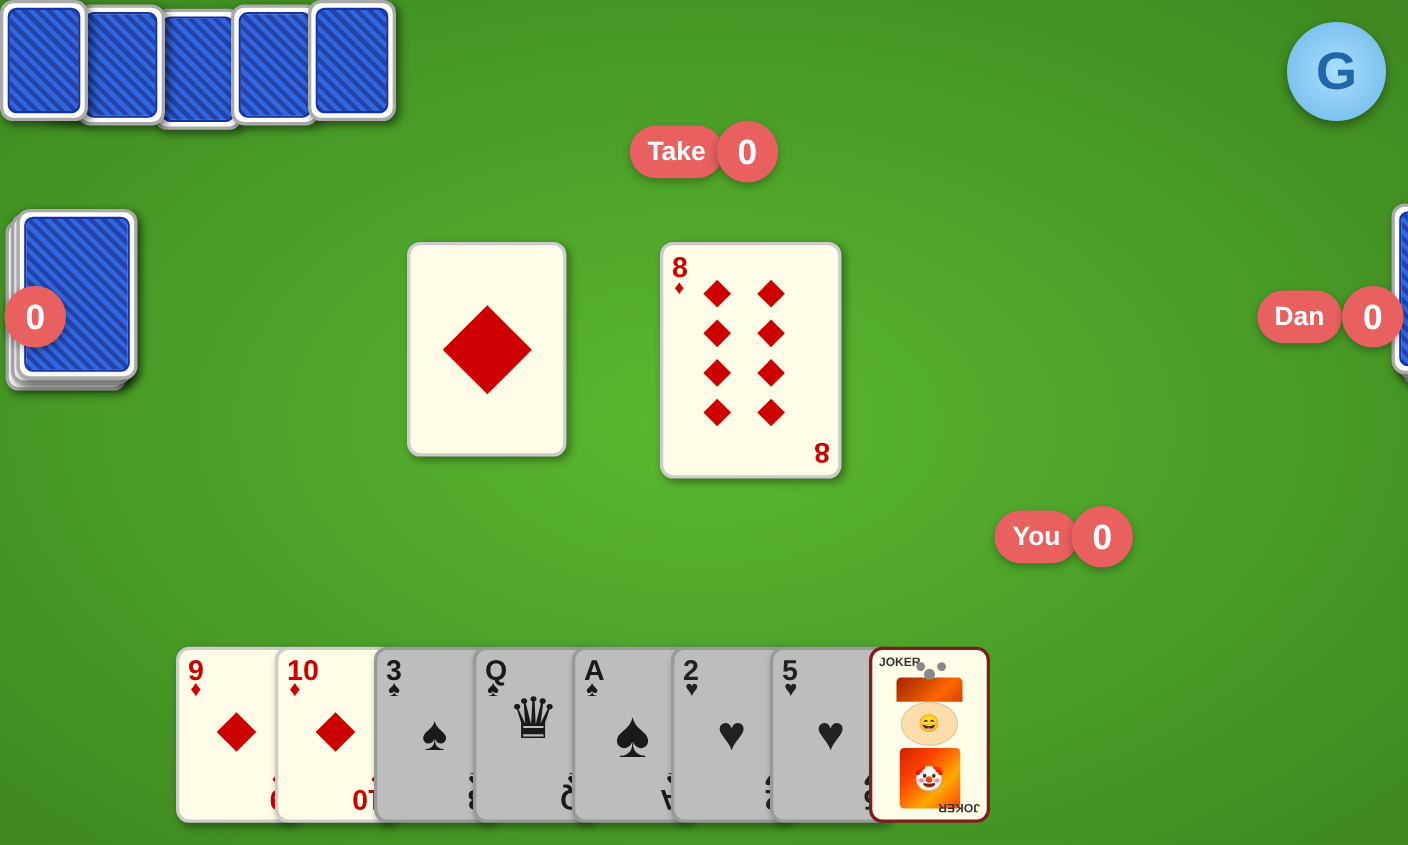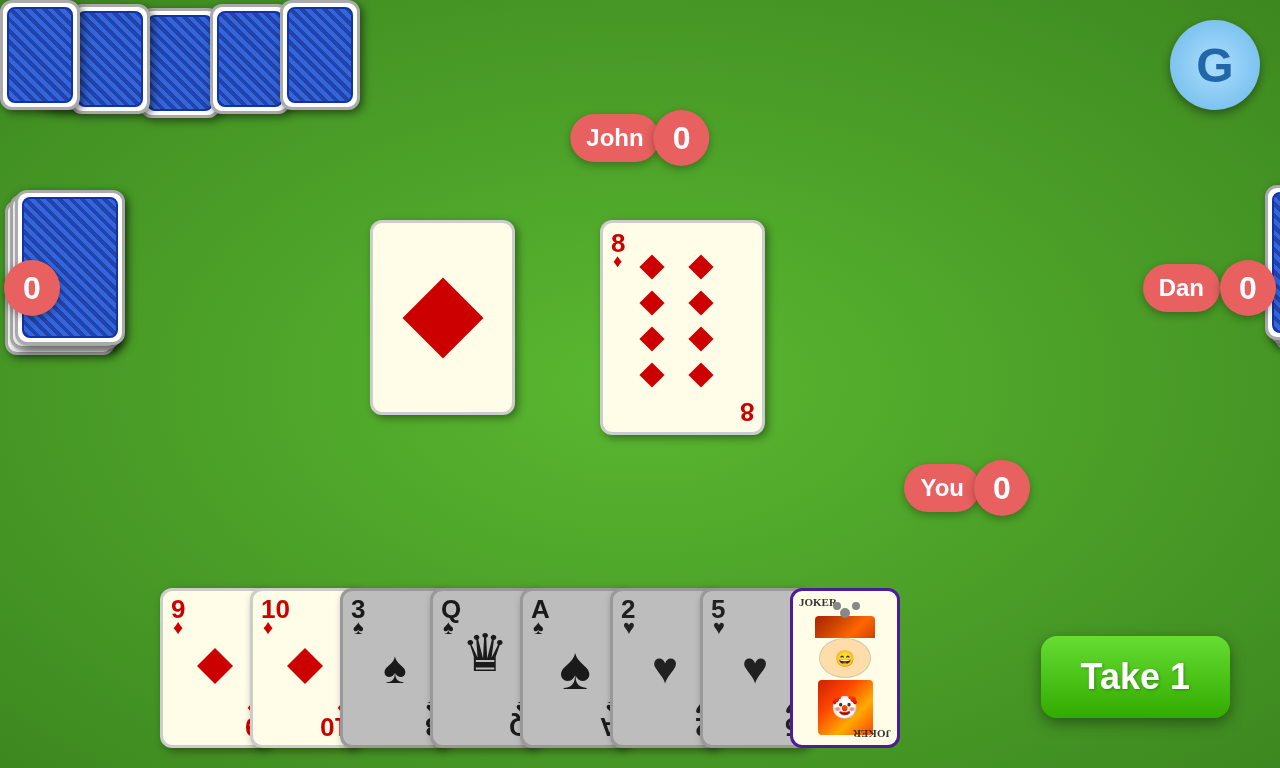--- a/index.html
+++ b/index.html
@@ -284,28 +284,27 @@
 
     
     .card-dimmed {
       filter: grayscale(1) brightness(0.75);
     }
 
     
     .joker-card {
       background: #fffde8;
       border-radius: 12px;
-      border: 3px solid #4c1d95;
+      border: 3px solid #7f1d1d;
       width: 110px;
       height: 160px;
       margin-right: -20px;
       cursor: pointer;
       position: relative;
       overflow: hidden;
-      font-family: Liberation Serif, serif;
     }
 
     
     .card-stack {
       position: relative;
     }
     .card-stack .card-back:nth-child(2) {
       position: absolute;
       top: 4px;
       left: 4px;
@@ -343,21 +342,21 @@
     </div>
     <div class="card-back top-card" style="position:absolute;left:210px;top:4px;">
       <div class="card-back-inner"></div>
     </div>
     <div class="card-back top-card" style="position:absolute;left:280px;top:0px;">
       <div class="card-back-inner"></div>
     </div>
   </div>
 
   <div class="score-badge mary-score">
-    <span class="score-label">John</span>
+    <span class="score-label">Take</span>
     <span class="score-number">0</span>
   </div>
 
   <div style="position:absolute; top:190px; left:5px;">
     <div class="card-back left-card" style="width:110px;height:155px;position:absolute;top:10px;left:0;">
       <div class="card-back-inner"></div>
     </div>
     <div class="card-back left-card" style="width:110px;height:155px;position:absolute;top:4px;left:5px;">
       <div class="card-back-inner"></div>
     </div>
@@ -518,17 +517,14 @@
 
         <div style="width:55px;height:55px;background:linear-gradient(135deg,#cc2200,#ff4400,#ffaa00,#ff4400);margin:0 auto;border-radius:4px;margin-top:2px;display:flex;align-items:center;justify-content:center;font-size:22px;">
           🤡
         </div>
       </div>
       <div style="position:absolute;bottom:5px;right:6px;font-size:11px;font-weight:bold;color:#333;line-height:1.2;transform:rotate(180deg);">JOKER</div>
     </div>
 
   </div>
 
-  <button class="take-btn">
-    <span>Take 1</span>
-  </button>
 
 </div>
 
 </body></html>

